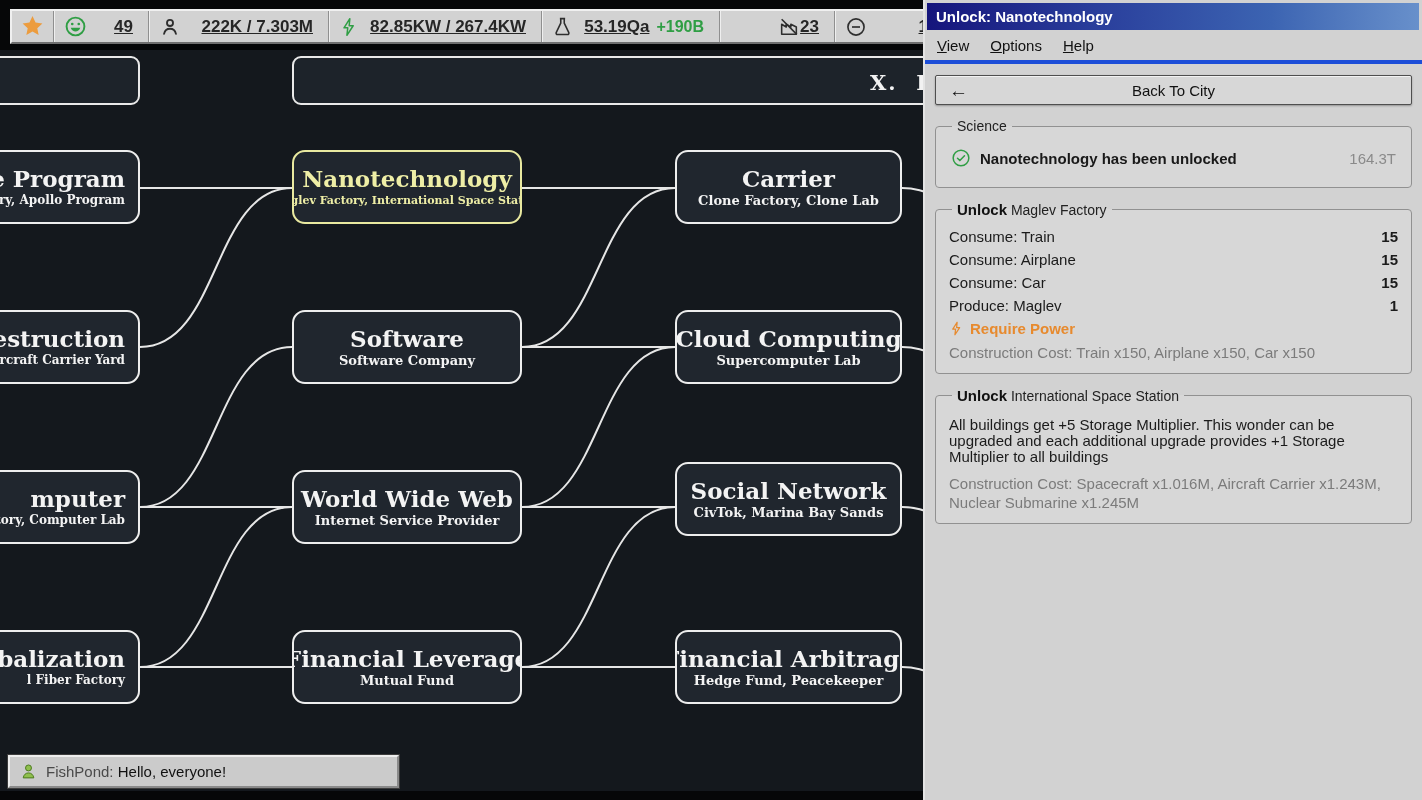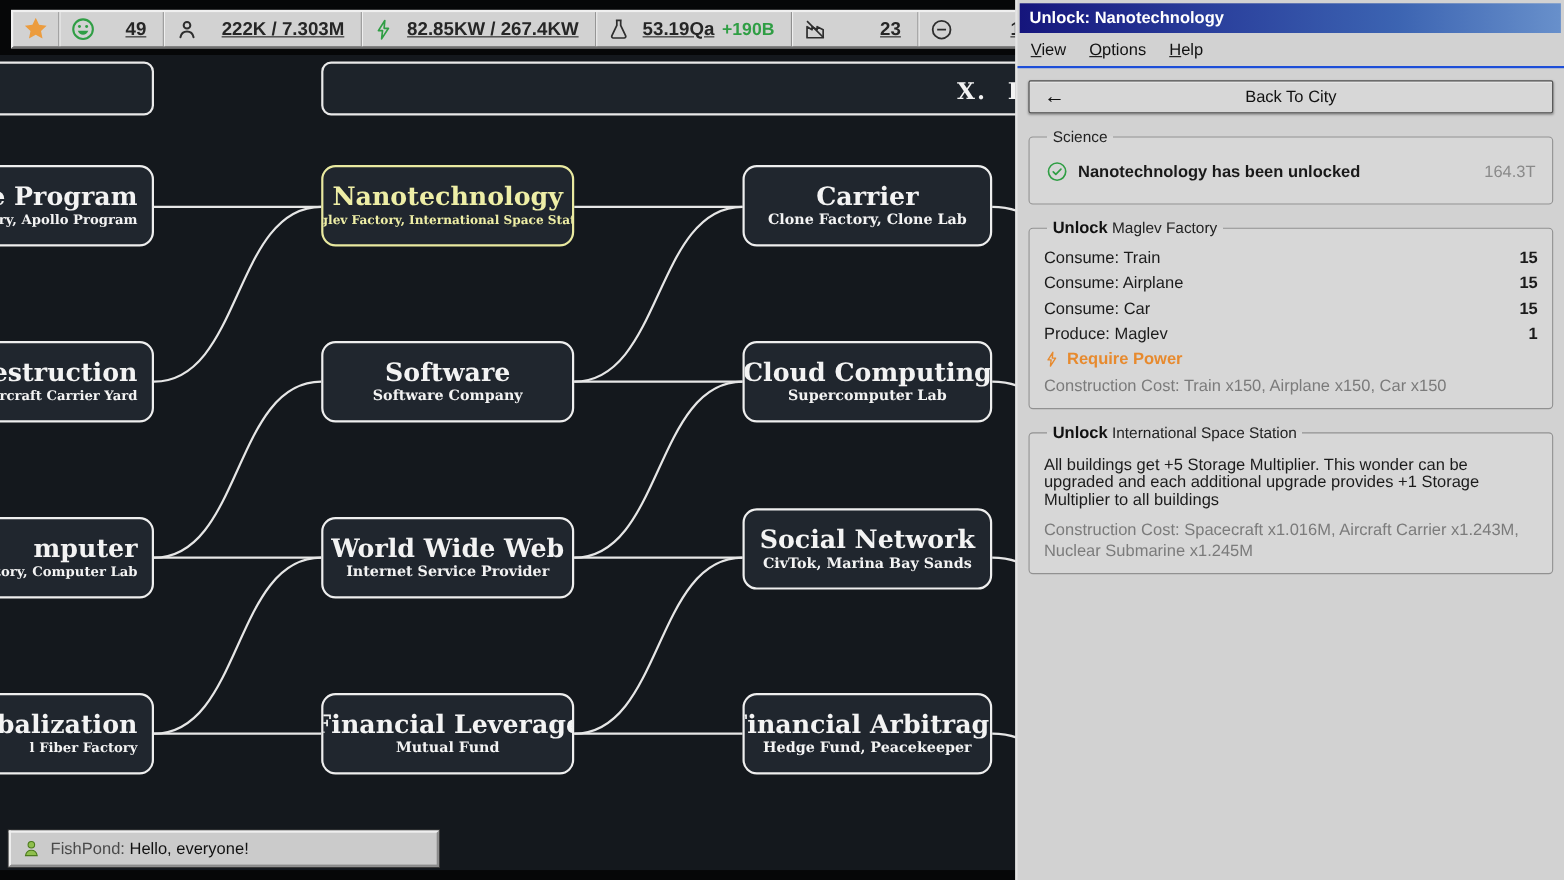--- a/index.html
+++ b/index.html
@@ -51,21 +51,21 @@
   .chat-user { color:#4a4a4a; }
   .chat-msg { color:#111; }
 
   
   .panel { position:absolute; left:923px; top:0; width:499px; height:800px; z-index:10;
            background:#d2d2d2; border-left:2px solid #e4e4e4; }
   .titlebar { margin:3px 3px 0 2px; height:27px; color:#fff; font-weight:bold; font-size:15px;
               display:flex; align-items:center; padding-left:9px;
               background:linear-gradient(90deg,#15157c 0%,#2a3f9c 35%,#3c64b2 70%,#6890cb 100%); }
   .menubar { display:flex; gap:21px; padding:7px 12px 6px; font-size:15px; color:#111;
-             border-bottom:2px solid #1d4ed8; }
+             border-bottom:4px solid #1d4ed8; }
   .menu-item { cursor:default; }
   .menu-item::first-letter { text-decoration:underline; }
   .back-btn { margin:11px 10px 13px; height:30px; position:relative; border:1px solid #4f4f4f;
               background:#d7d7d7; border-radius:2px; display:flex; align-items:center;
               justify-content:center; font-size:15px; color:#111;
               box-shadow:inset 0 1px 0 #f2f2f2, 0 1px 2px rgba(0,0,0,.3); }
   .back-arrow { position:absolute; left:13px; font-size:19px; line-height:1; }
   fieldset { margin:0 10px 13px; border:1px solid #919191; border-radius:4px; background:#d7d7d7;
              padding:7px 13px 10px; }
   legend { font-size:14px; color:#222; padding:0 5px; margin-left:3px; }
@@ -208,21 +208,21 @@
     <div class="tb-sec" style="width:178px;">
       <span class="icon">
         <svg viewBox="0 0 24 24" width="21" height="21">
             <path d="M9 3h6M10 3v5.2L4.8 19a1.6 1.6 0 0 0 1.5 2.2h11.4a1.6 1.6 0 0 0 1.5-2.2L14 8.2V3" fill="none" stroke="#2e2e2e" stroke-width="1.8" stroke-linejoin="round"></path>
           </svg>
       </span>
       <span style="white-space:nowrap;">
         <span class="tb-val">53.19Qa</span><span class="tb-delta">+190B</span>
       </span>
     </div>
-    <div class="tb-sec" style="width:115px;">
+    <div class="tb-sec" style="width:115px;justify-content:flex-end;">
       <span class="icon">
         <svg viewBox="0 0 24 24" width="22" height="22">
             <path d="M4 20V9l5 3V9l5 3V9l6 3v8z" fill="none" stroke="#2e2e2e" stroke-width="1.7" stroke-linejoin="round"></path>
             <path d="M4 3.5L20.5 20" stroke="#2e2e2e" stroke-width="1.7"></path>
           </svg>
       </span>
       <span class="tb-val">23</span>
     </div>
     <div class="tb-sec" style="flex:1; border-right:none;">
       <span class="icon">

